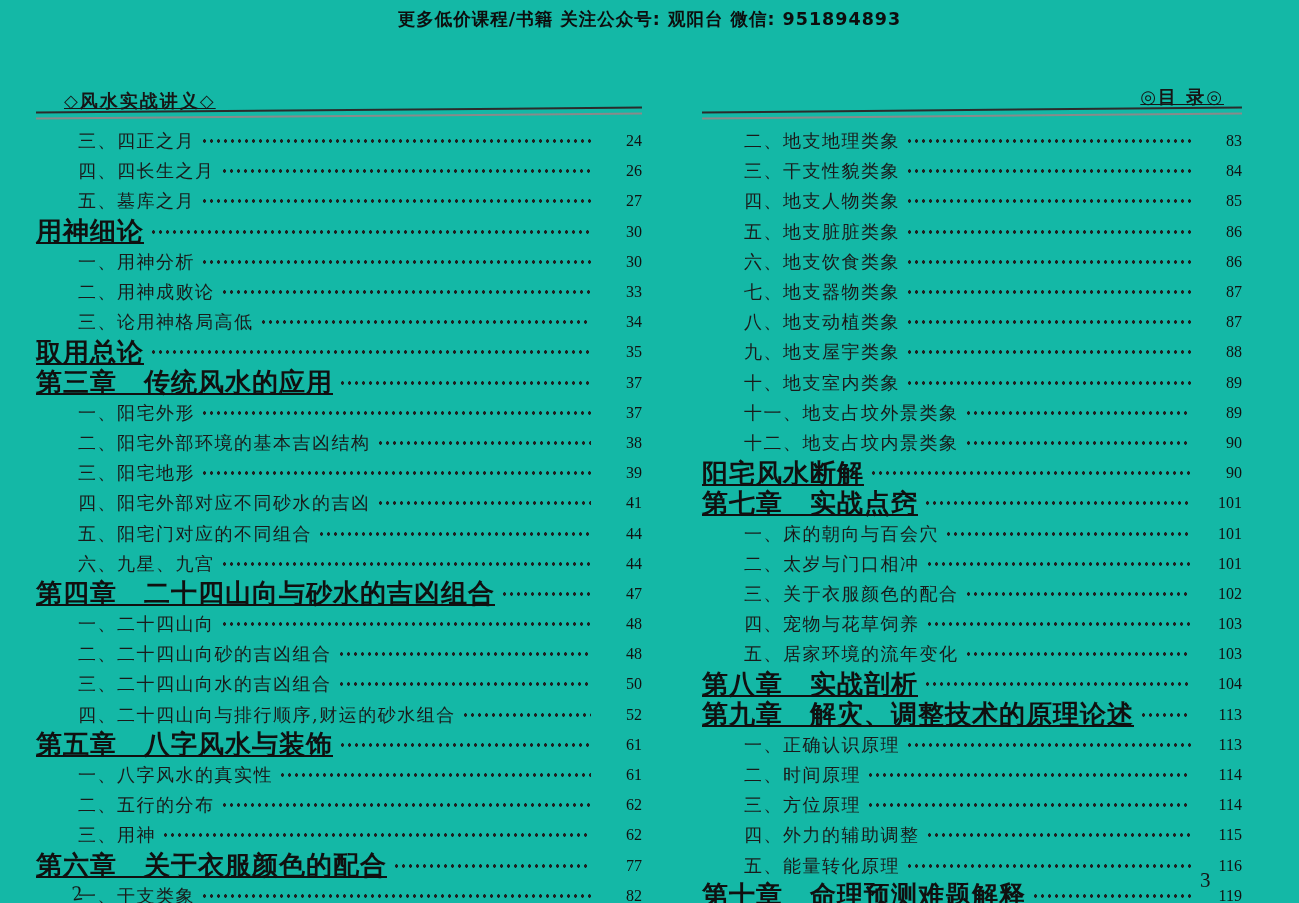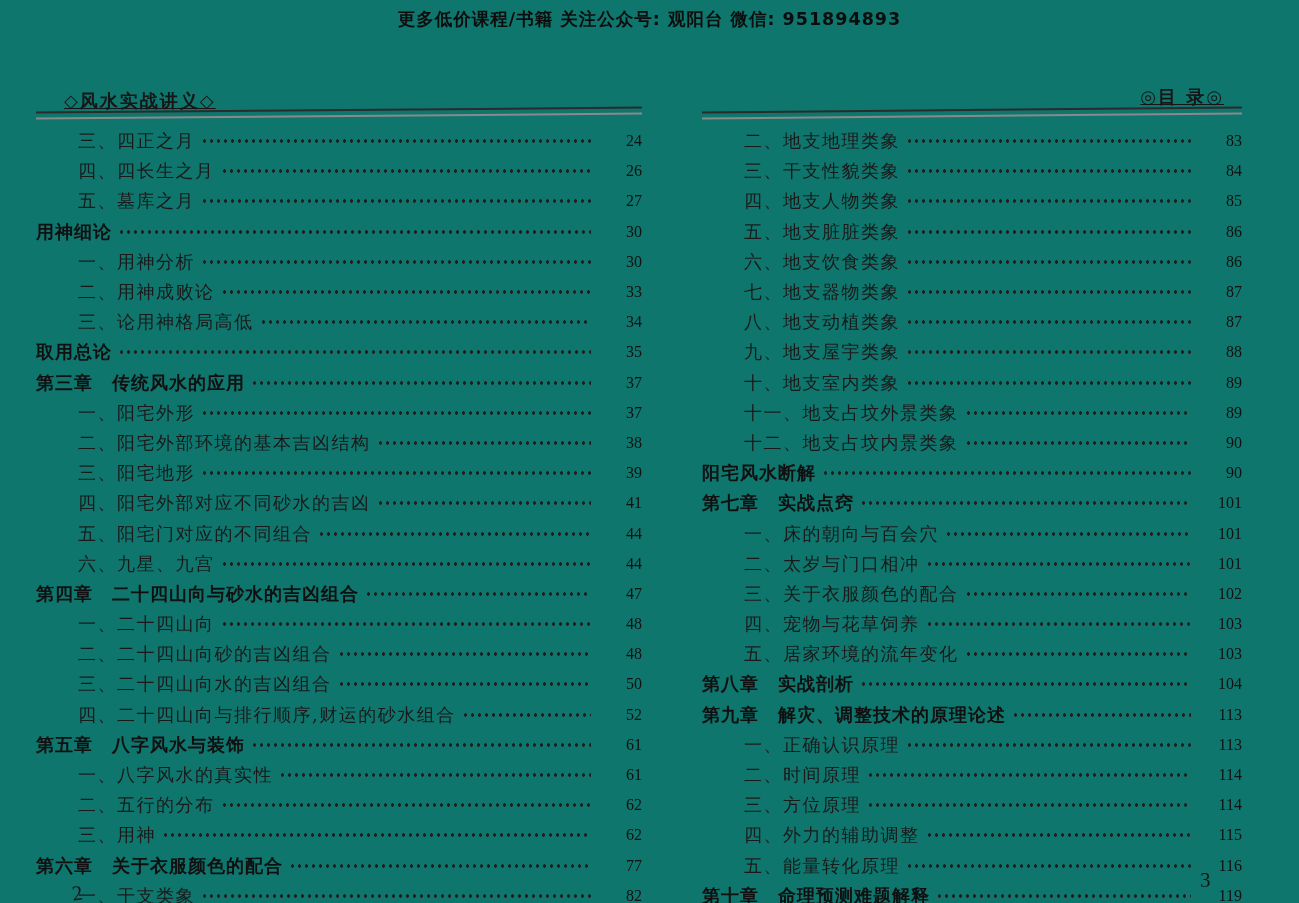--- a/index.html
+++ b/index.html
@@ -1,18 +1,18 @@
 <!DOCTYPE html>
 <html><head>
 <meta charset="utf-8">
 <style>
   html,body{margin:0;padding:0;background:#e8e8e8;}
   .spread{
     position:relative;width:1299px;height:903px;margin:0 auto;
-    background:#0f766e;overflow:hidden;color:#141414;
+    background:#14b8a6;overflow:hidden;color:#141414;
     font-family:"DejaVu Sans",sans-serif;
   }
   .site-header{
     position:absolute;top:7px;left:0;width:100%;text-align:center;
     font-size:17.5px;font-weight:700;letter-spacing:1px;color:#0d0d0d;
   }
   .page{position:absolute;top:58px;margin-top:27px;}
   .page-left{left:36px;width:606px;}
   .page-right{left:702px;width:540px;}
   .page-header{position:relative;height:36px;}
@@ -30,21 +30,21 @@
   .page-right .rule{transform:rotate(-0.55deg);}
   .toc-list{margin-top:5px;}
   .toc-row{display:flex;align-items:center;height:30.2px;}
   .toc-row .label{white-space:nowrap;}
   .toc-row.sub .label{
     padding-left:42px;font-family:"DejaVu Serif",serif;
     font-size:18px;letter-spacing:1.5px;color:#1a1a1a;
   }
   .toc-row.chapter .label{
     padding-left:0;font-family:"DejaVu Sans",sans-serif;
-    font-size:18px;font-weight:700;letter-spacing:1px;color:#101010;
+    font-size:26px;font-weight:700;letter-spacing:1px;color:#101010;text-decoration:underline;
   }
   .leader{
     flex:1;height:6px;margin:0 7px 0 6px;align-self:center;
     background-image:radial-gradient(circle,#1f1f1f 1.5px,transparent 1.9px);
     background-size:7px 6px;background-repeat:repeat-x;background-position:left center;
     min-width:12px;
   }
   .pagenum{
     width:44px;text-align:right;flex:0 0 auto;
     font-family:"Liberation Serif",serif;font-size:16px;color:#111;

